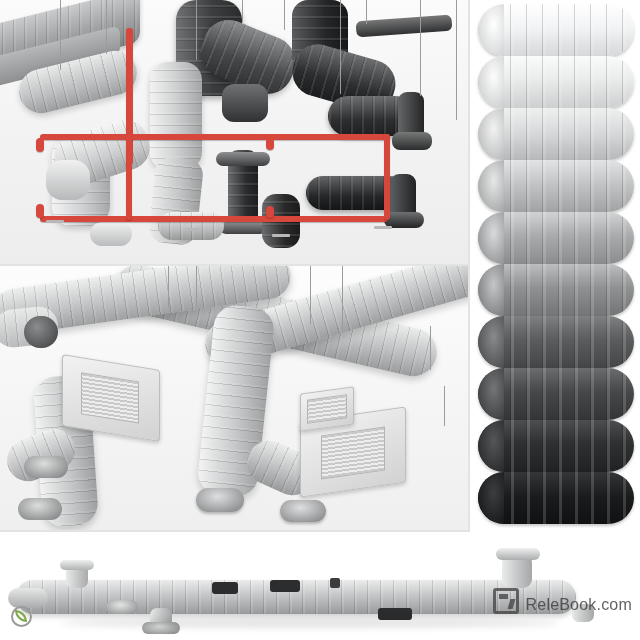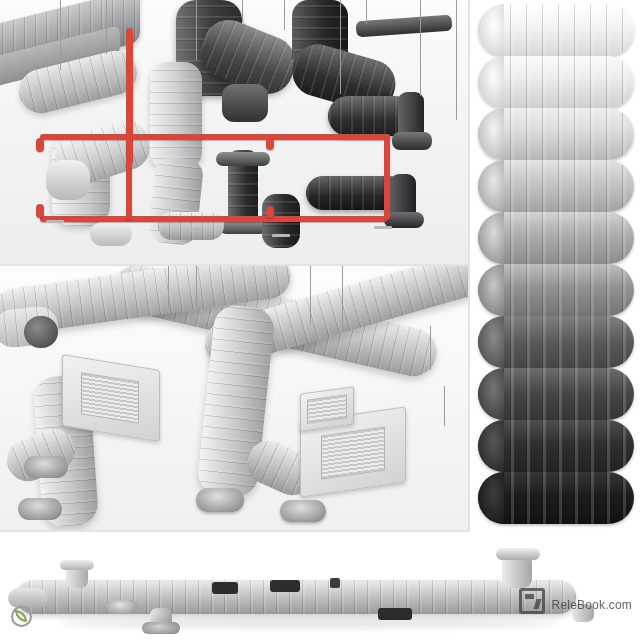--- a/index.html
+++ b/index.html
@@ -34,21 +34,21 @@
   
   .longduct{position:absolute;border-radius:22px;overflow:hidden;box-shadow:0 3px 5px rgba(0,0,0,.16);}
   .longduct .rib{position:absolute;inset:0;
     background:repeating-linear-gradient(90deg,rgba(0,0,0,.13) 0 1px,rgba(255,255,255,.14) 1px 3px,rgba(0,0,0,0) 3px 13px);}
 
   
   .watermark{position:absolute;right:8px;bottom:26px;display:flex;align-items:center;gap:7px;opacity:.82;}
   .wm-logo{width:26px;height:26px;border:3px solid #4a4a4a;border-radius:3px;position:relative;box-sizing:border-box;}
   .wm-logo:after{content:"";position:absolute;left:3px;top:3px;width:9px;height:5px;background:#4a4a4a;}
   .wm-logo:before{content:"";position:absolute;right:2px;bottom:2px;width:5px;height:10px;background:#4a4a4a;transform:skewX(-16deg);}
-  .wm-text{font-size:12px;color:#3f3f3f;letter-spacing:.2px;margin-top:8px;}
+  .wm-text{font-size:16px;color:#3f3f3f;letter-spacing:.2px;margin-top:8px;}
 
   
   .corner-logo{position:absolute;left:11px;bottom:10px;width:24px;height:24px;}
   .cl-ring{position:absolute;left:0;top:0;width:21px;height:21px;border:2px solid #9a9a9a;border-radius:50%;box-sizing:border-box;}
   .cl-leaf{position:absolute;left:4px;top:4px;width:12px;height:12px;border:2px solid #7ea84a;border-radius:0 12px 0 12px;box-sizing:border-box;}
 
   
   .sep{position:absolute;background:#e3e3e3;}
 
   

